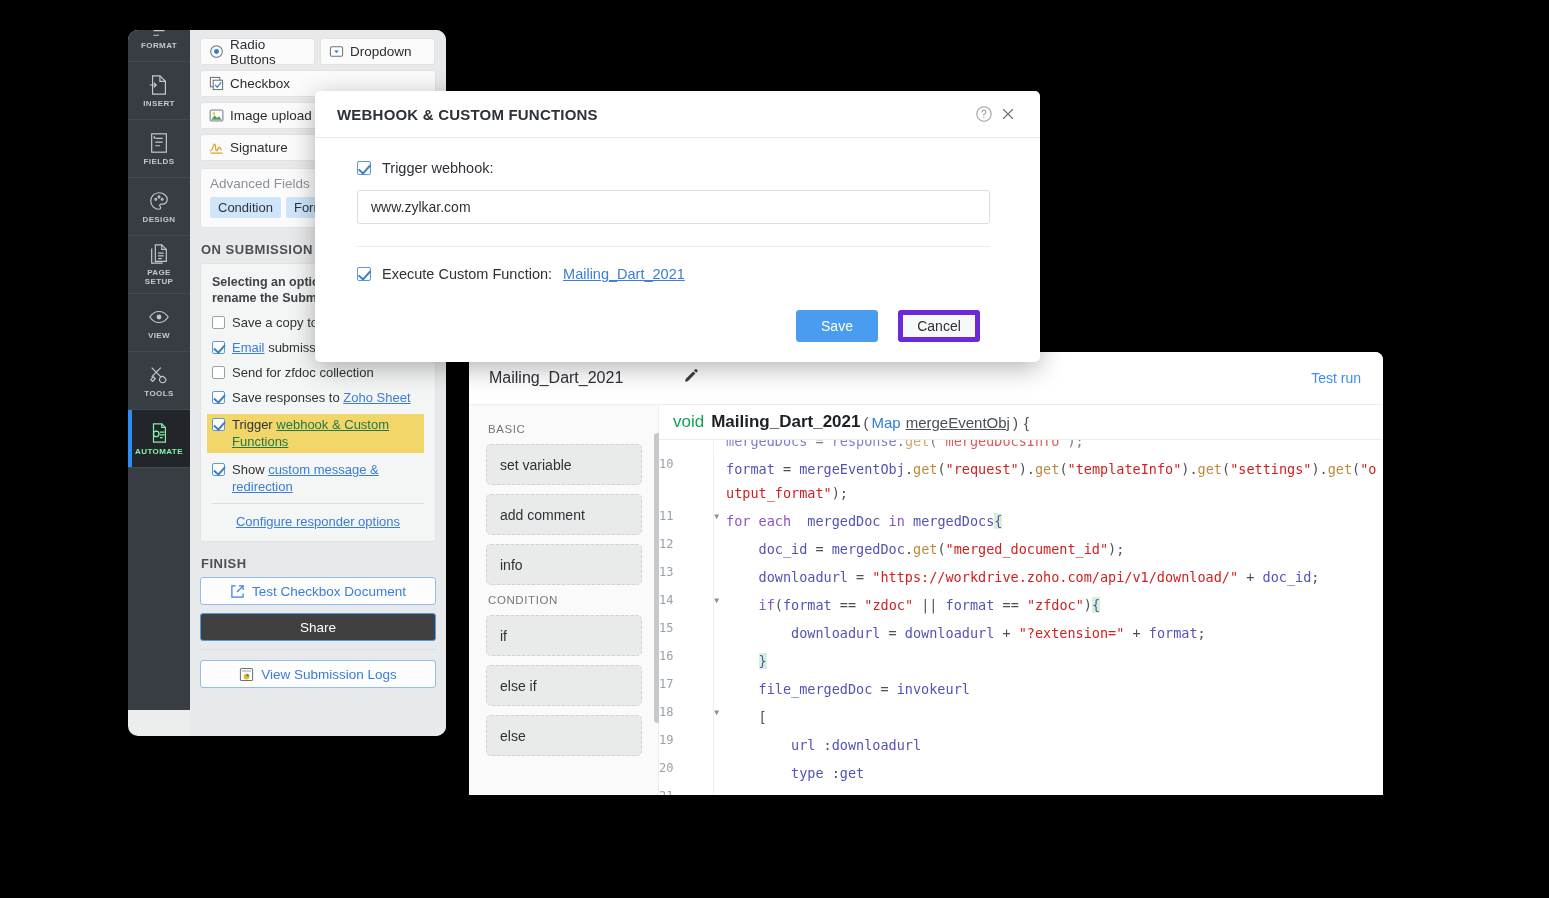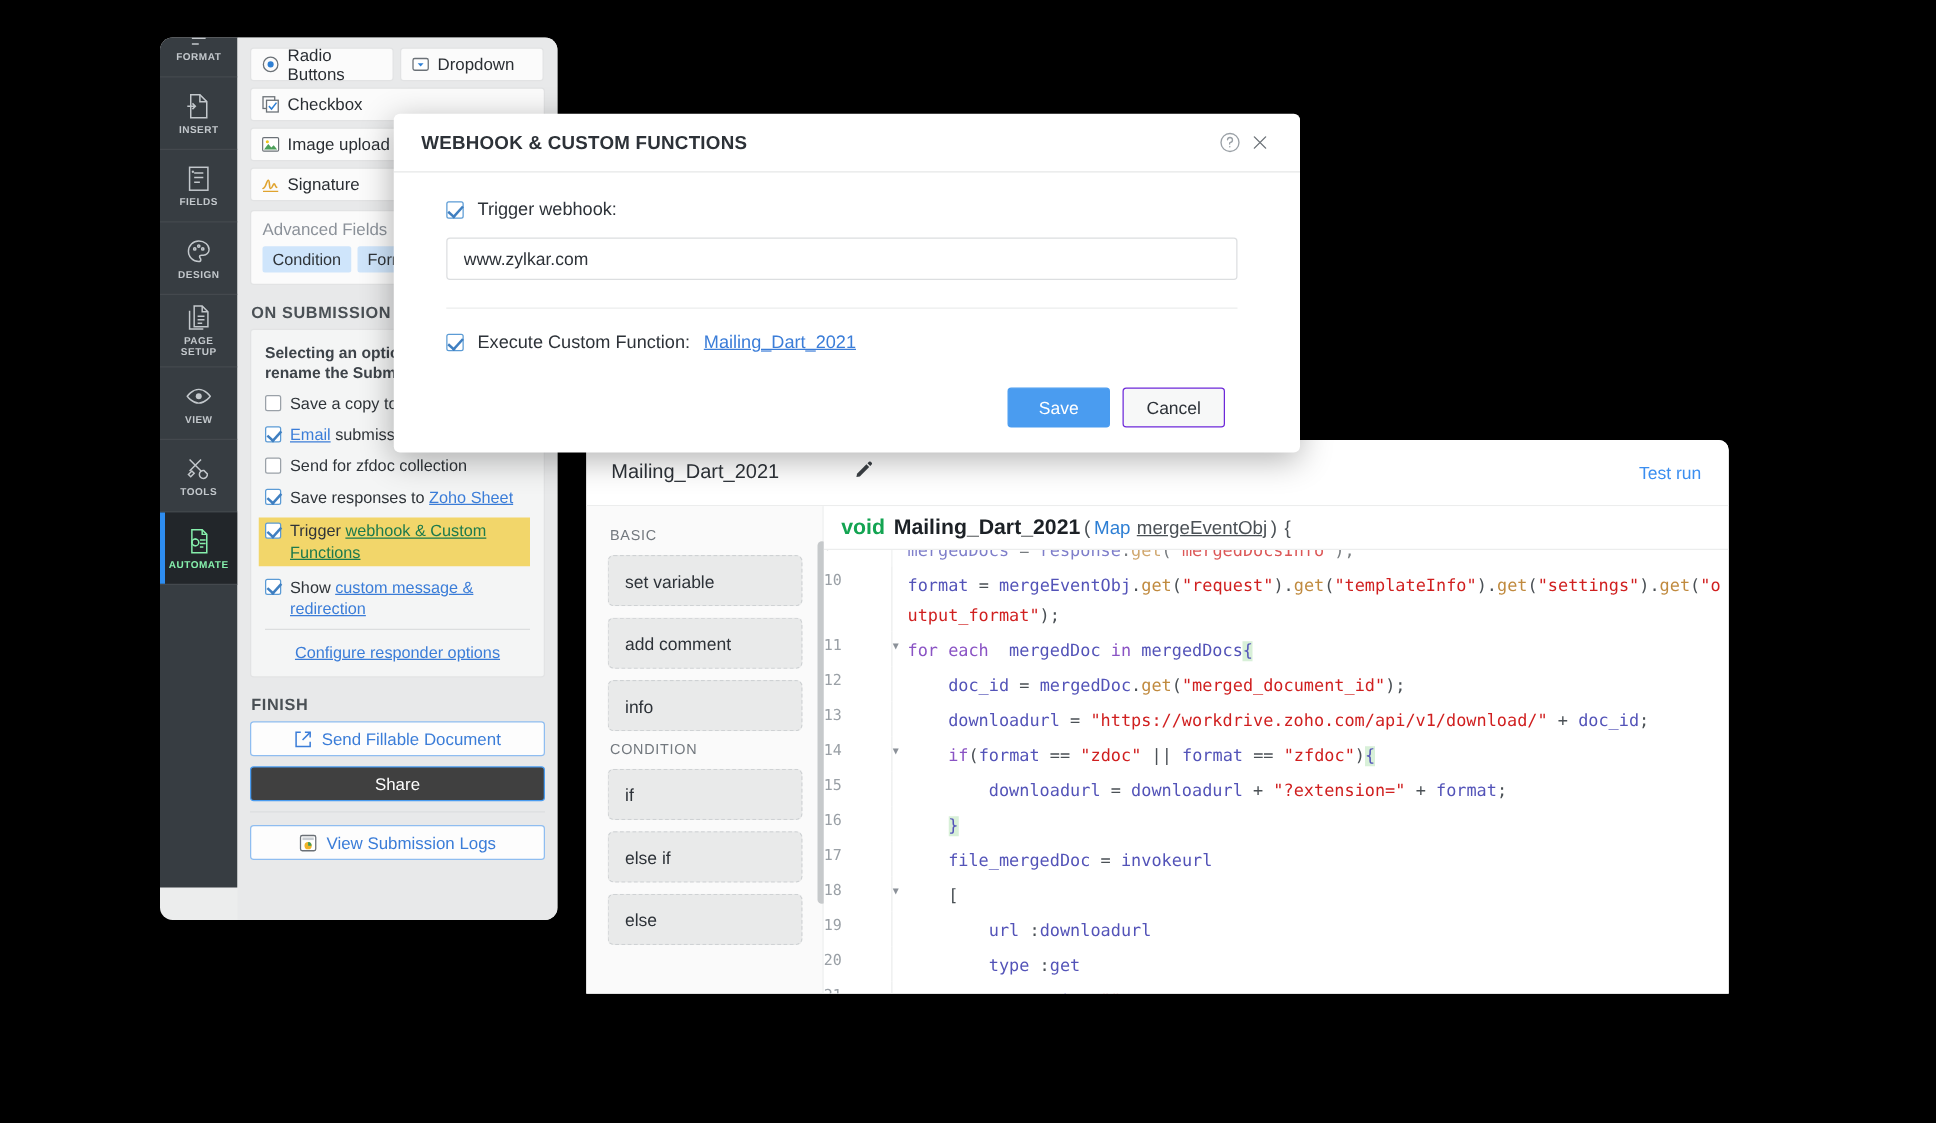--- a/index.html
+++ b/index.html
@@ -145,25 +145,25 @@
   .m-cb::after { content:""; position:absolute; left:3px; top:0px; width:5px; height:10px;
     border:solid #3f7fc1; border-width:0 2px 2px 0; transform: rotate(42deg); }
   .url-input {
     margin: 14px 0 0 0; width: 633px; height: 34px;
     border:1px solid #dcdee0; border-radius:3px;
     padding: 0 13px; font-size:14px; color:#2d3238;
     font-family:"Liberation Sans", sans-serif; background:#fff;
   }
   .m-divider { height:1px; background:#eceded; margin: 22px 0 19px 0; width:633px; }
   .m-link { color:#3b7dd8; text-decoration:underline; cursor:pointer; }
-  .modal-foot { display:flex; justify-content:flex-end; gap:10px; padding: 28px 30px 0 0; }
+  .modal-foot { display:flex; justify-content:flex-end; gap:20px; padding: 28px 30px 0 0; }
   .m-btn { height:32px; min-width:82px; border-radius:3px; font-size:14px; cursor:pointer;
     display:flex; align-items:center; justify-content:center; }
   .m-btn.save { background:#4a9cf0; color:#fff; border:1px solid #4a9cf0; }
-  .m-btn.cancel { background:#f7f8f8; color:#2d3238; border:1px solid #6d28d9; }
+  .m-btn.cancel { background:#f7f8f8; color:#2d3238; border:5px solid #6d28d9; }
 
   
   .editor {
     position: absolute; left: 469px; top: 352px;
     width: 914px; height: 443px;
     background: #ffffff;
     border-radius: 8px 8px 0 0;
     box-shadow: 0 4px 22px rgba(0,0,0,.22);
     overflow: hidden;
     z-index: 30;
@@ -193,21 +193,21 @@
   .blk-scroll {
     position:absolute; right: -3px; top: 28px; width:7px; height: 290px;
     background:#c6c9cb; border-radius:4px; cursor:pointer;
   }
 
   .code-pane { flex:1; position:relative; overflow:hidden; background:#fff; }
   .sig {
     height: 35px; display:flex; align-items:center; padding: 0 0 0 14px;
     font-size: 17px; border-bottom:1px solid #eceded; white-space:nowrap;
   }
-  .sig .kw-void { color:#13a452; font-weight:700; margin-right:7px; }
+  .sig .kw-void { color:#13a452; font-weight:400; margin-right:7px; }
   .sig .fn { color:#1c2126; font-weight:700; }
   .sig .paren { color:#4a5055; margin:0 3px; font-size:15px; }
   .sig .type { color:#2e7fd4; font-size:15px; }
   .sig .arg { color:#4a5055; text-decoration:underline; font-size:15px; }
 
   .code-scroll { position:absolute; left:0; right:0; top:35px; bottom:0; overflow:hidden; }
   .code-table { display:block; font-family:"DejaVu Sans Mono", monospace; font-size:13.5px; }
   .cl { display:flex; min-height:24px; }
   .gut {
     width: 54px; flex:none; text-align:left; padding-right: 6px;
@@ -416,21 +416,21 @@
       <div class="sec-title">FINISH</div>
 
       <div class="btn-wide btn-outline">
         <span class="mini-ico">
           <svg viewBox="0 0 16 16" fill="none" stroke="#3b7dd8" stroke-width="1.3">
             <path d="M6 2H2v12h12v-4"></path>
               <path d="M9.5 2H14v4.5"></path>
               <path d="M14 2L7.5 8.5"></path>
           </svg>
         </span>
-        <span>Send Fillable Document</span>
+        <span>Test Checkbox Document</span>
       </div>
 
       <div class="btn-wide btn-primary">
         <span>Share</span>
       </div>
 
       <div class="btn-sep"></div>
 
       <div class="btn-wide btn-outline">
         <span class="mini-ico">

